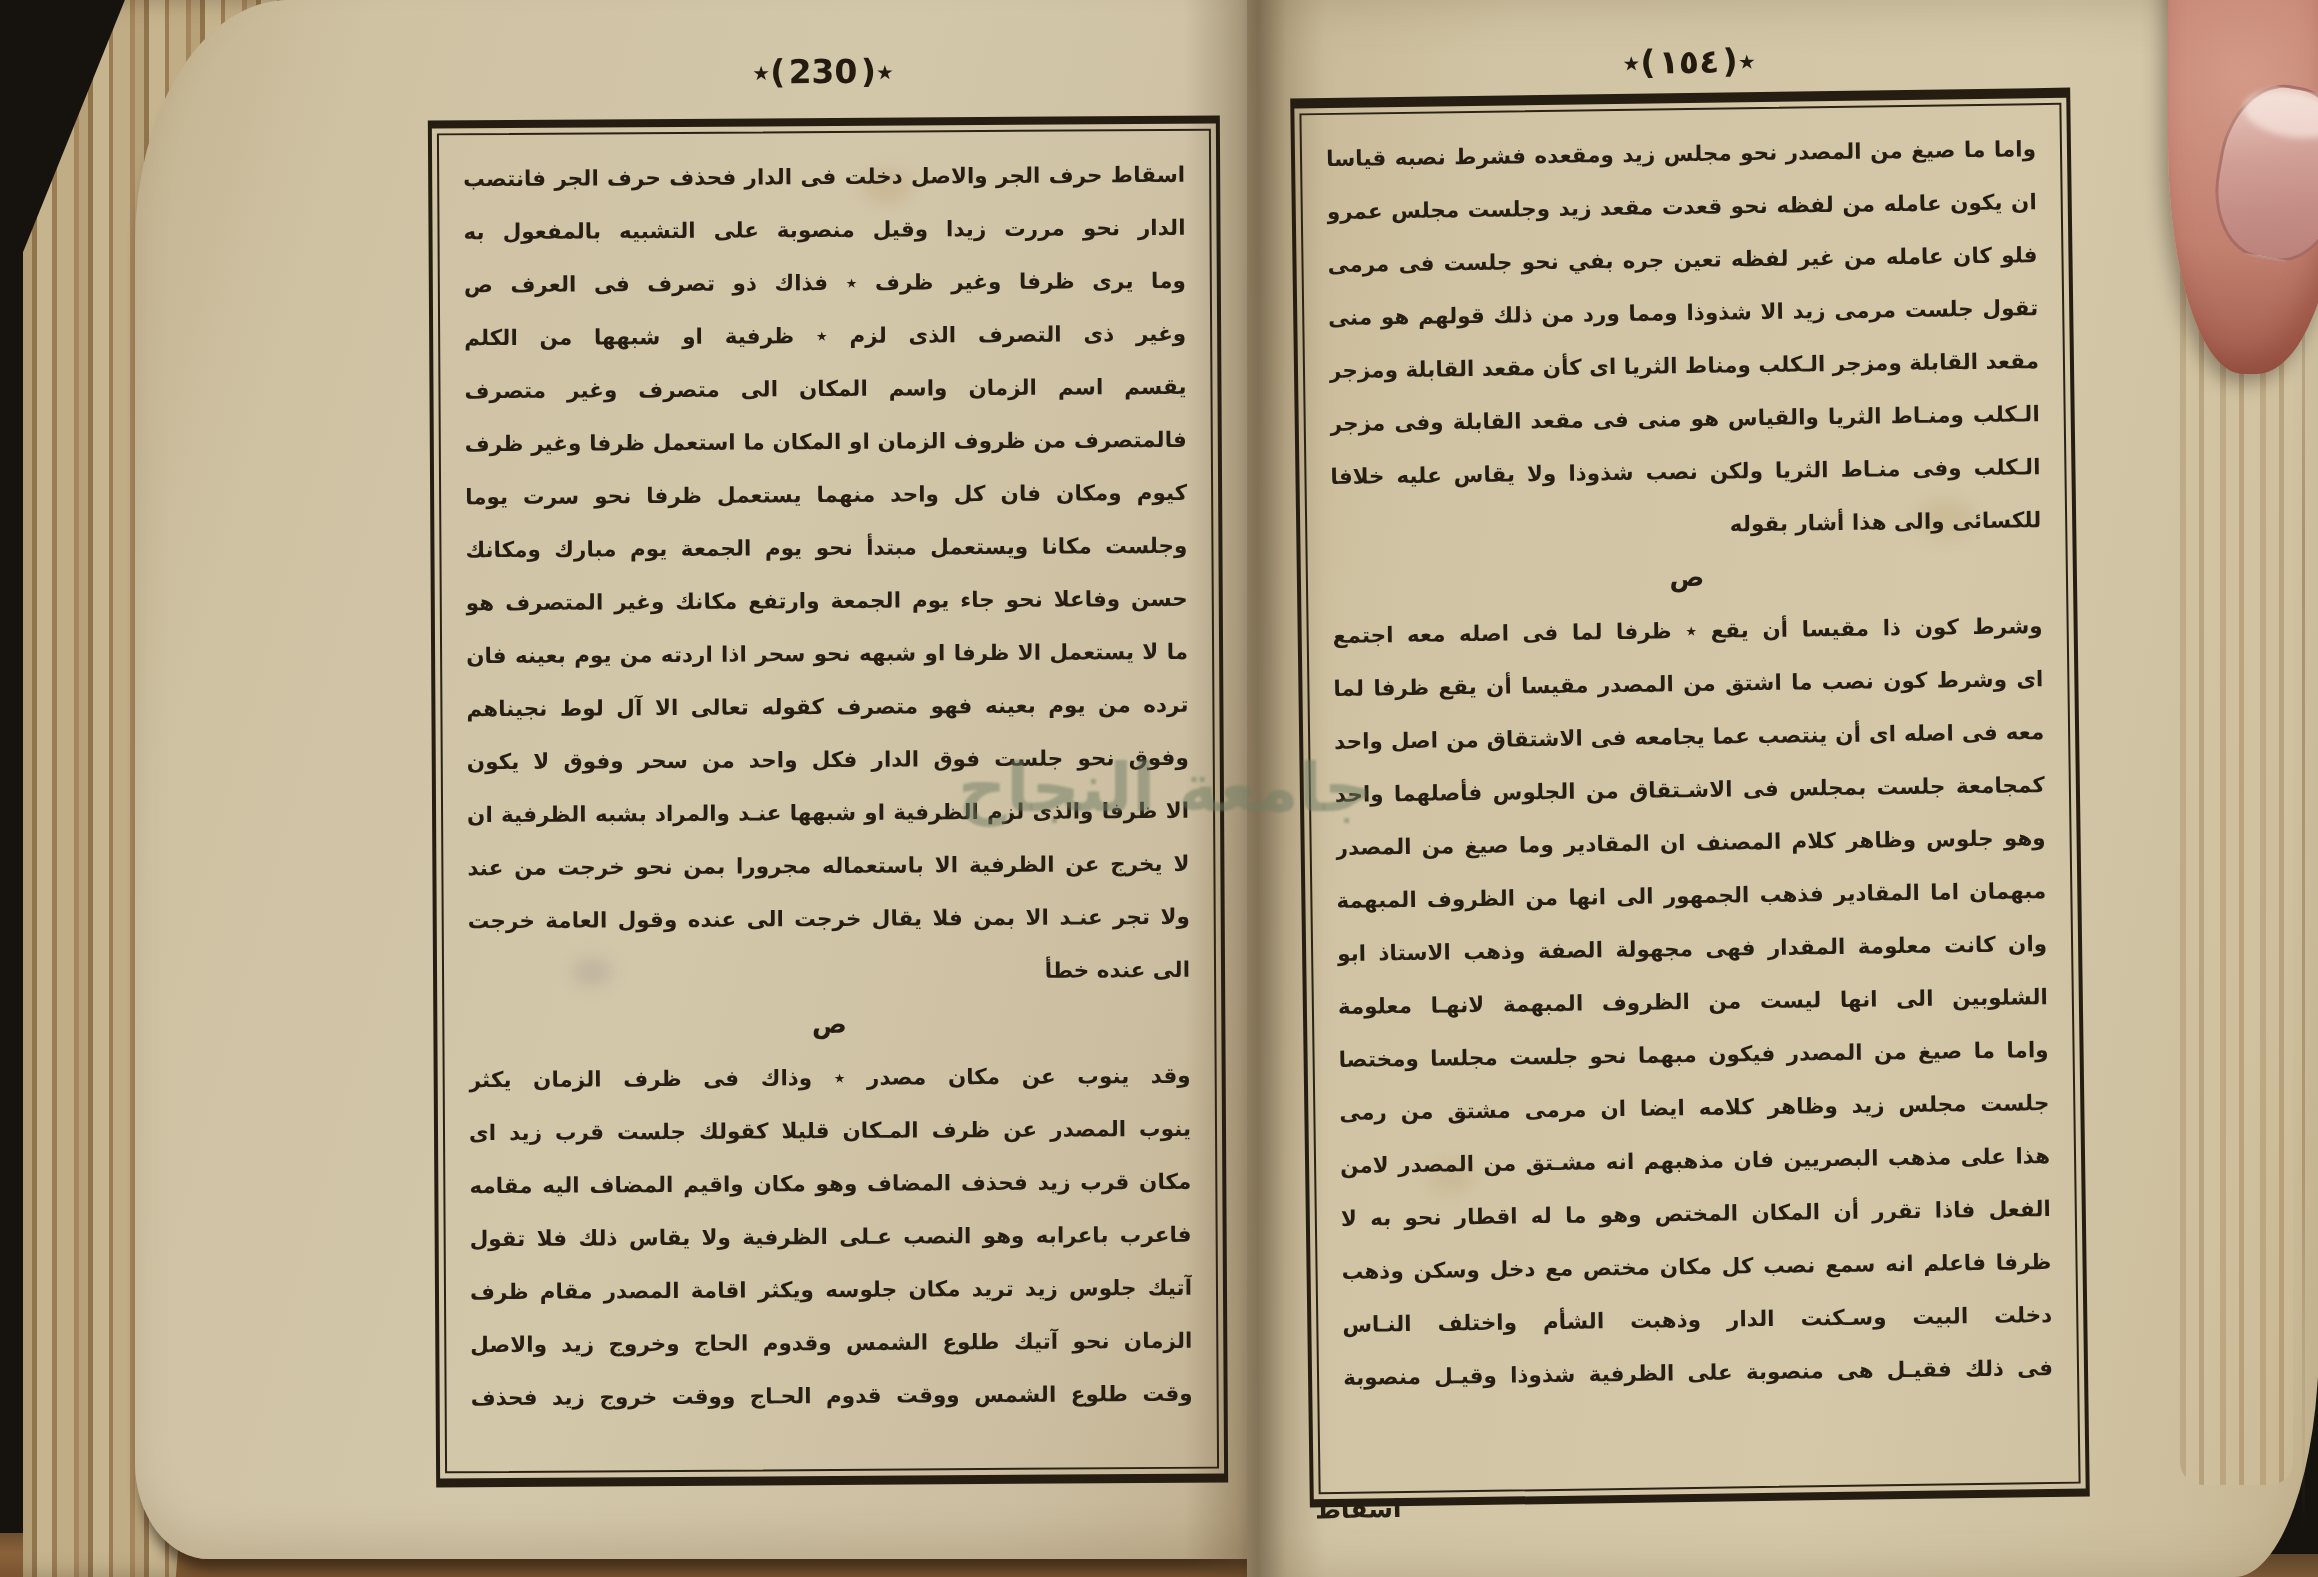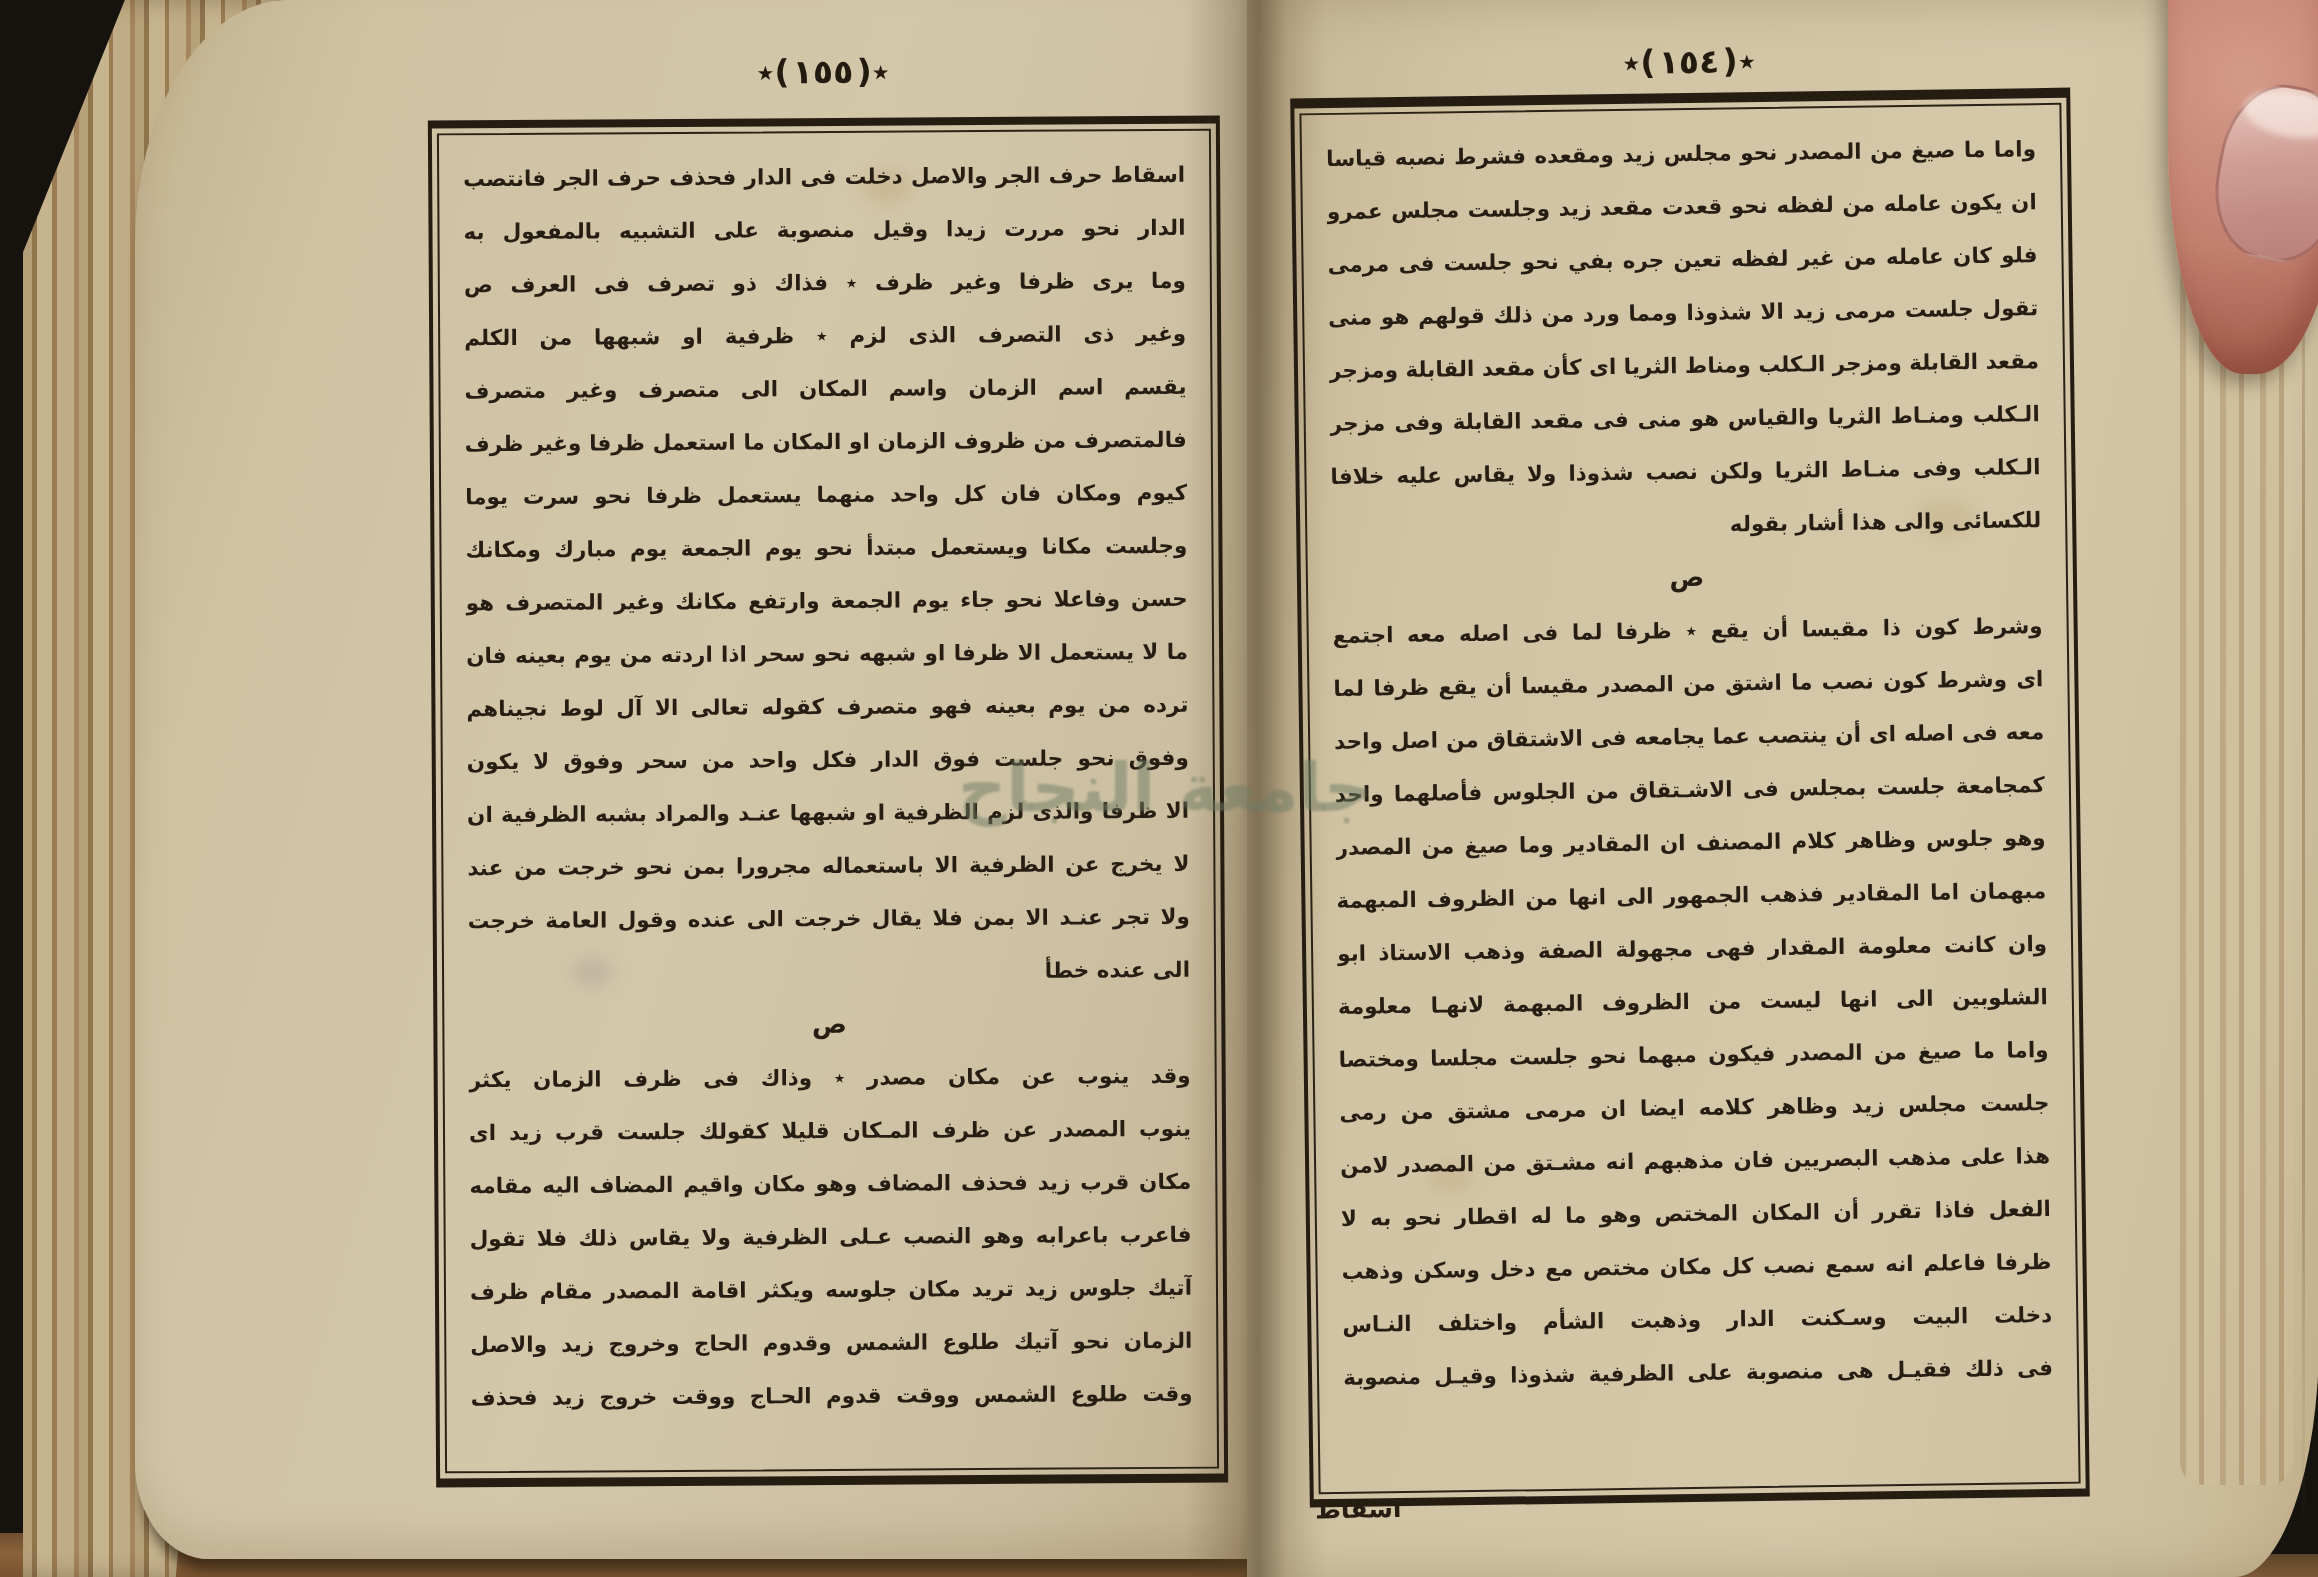--- a/index.html
+++ b/index.html
@@ -150,21 +150,21 @@
   <div class="edge-crease"></div>
   <div class="gutter"></div>
 
   <div class="stain stain1"></div>
   <div class="stain stain2"></div>
   <div class="stain stain3"></div>
   <div class="stain stain4"></div>
 
   <div class="pagehead pagehead-left">
     <span>٭(</span>
-    <span>١٥٥</span>
+    <span>230</span>
     <span>)٭</span>
   </div>
   <div class="frame frame-left">
     <div class="page-text">
         <div class="tline j">اسقاط حرف الجر والاصل دخلت فى الدار فحذف حرف الجر فانتصب</div>
         <div class="tline j">الدار نحو مررت زيدا وقيل منصوبة على التشبيه بالمفعول به</div>
         <div class="tline j">وما يرى ظرفا وغير ظرف ٭ فذاك ذو تصرف فى العرف ص</div>
         <div class="tline j">وغير ذى التصرف الذى لزم ٭ ظرفية او شبهها من الكلم</div>
         <div class="tline j">يقسم اسم الزمان واسم المكان الى متصرف وغير متصرف</div>
         <div class="tline j">فالمتصرف من ظروف الزمان او المكان ما استعمل ظرفا وغير ظرف</div>

